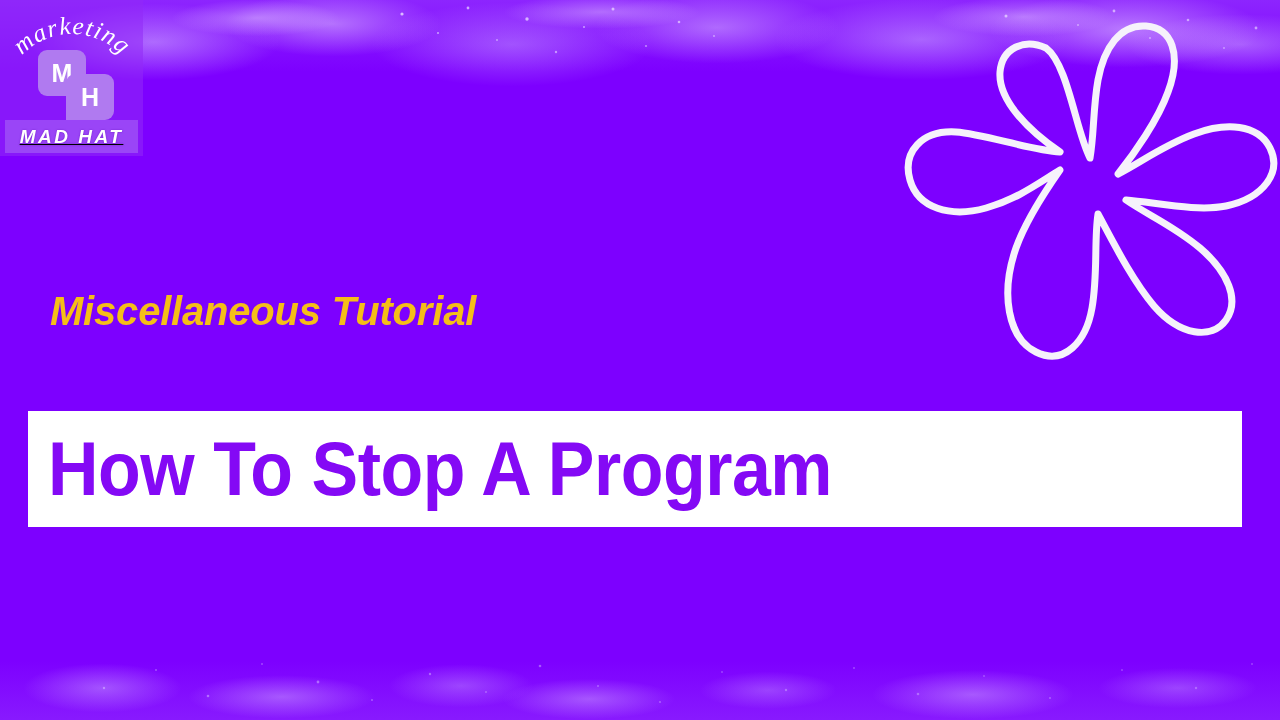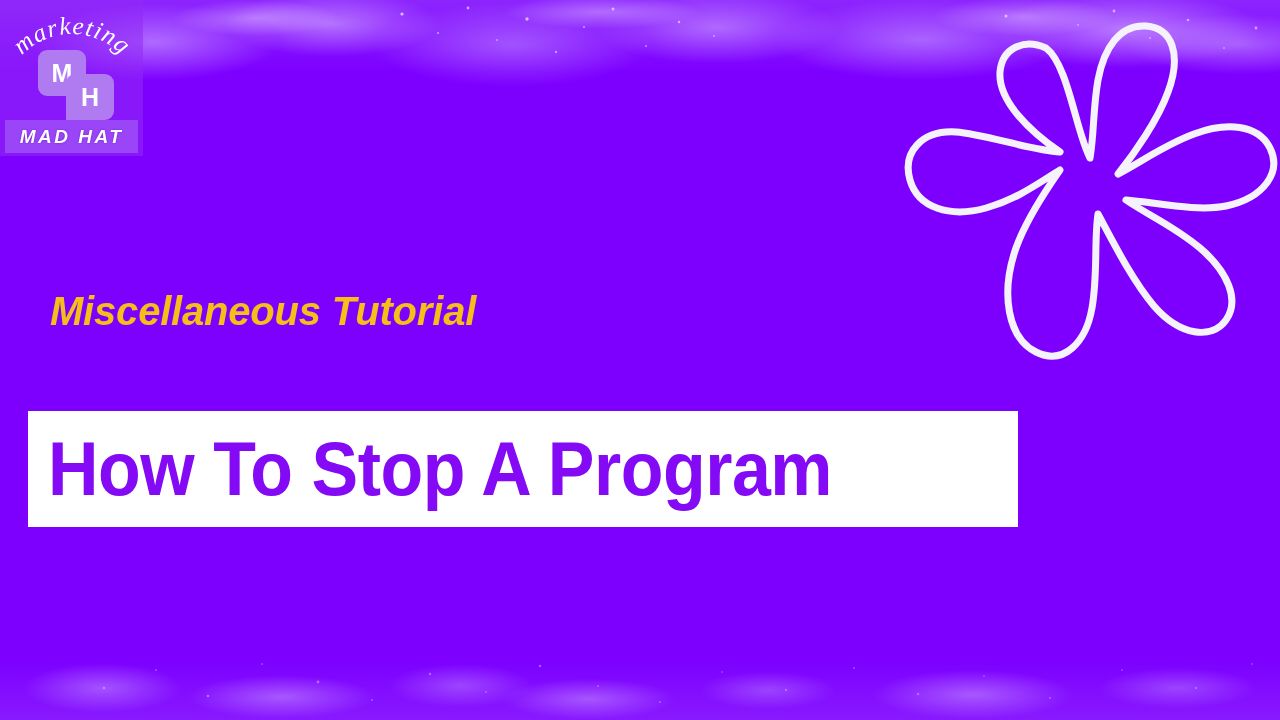--- a/index.html
+++ b/index.html
@@ -113,20 +113,21 @@
     border-radius: 9px 9px 9px 0;
   }
   .badge {
     position: absolute;
     left: 5px; top: 120px;
     width: 133px; height: 33px;
     background: rgba(178, 126, 244, 0.45);
     display: flex;
     align-items: center;
     justify-content: center;
+    text-decoration: underline;
   }
   .badge span {
     color: #ffffff;
     font-family: "Liberation Sans", sans-serif;
     font-style: italic;
     font-weight: bold;
     font-size: 19px;
     letter-spacing: 2.5px;
     text-shadow: 0 0 2px rgba(90,0,170,.6);
   }
@@ -153,21 +154,21 @@
     white-space: nowrap;
     font-family: "Liberation Sans", sans-serif;
     font-style: italic;
   }
 
   
   .headline-bar {
     position: absolute;
     left: 28px;
     top: 411px;
-    width: 990px;
+    width: 1214px;
     height: 116px;
     background: #ffffff;
     display: flex;
     align-items: center;
   }
   .headline {
     margin-left: 20px;
     color: #8409f5;
     font-family: "Liberation Sans Narrow", "Liberation Sans", sans-serif;
     font-weight: bold;

